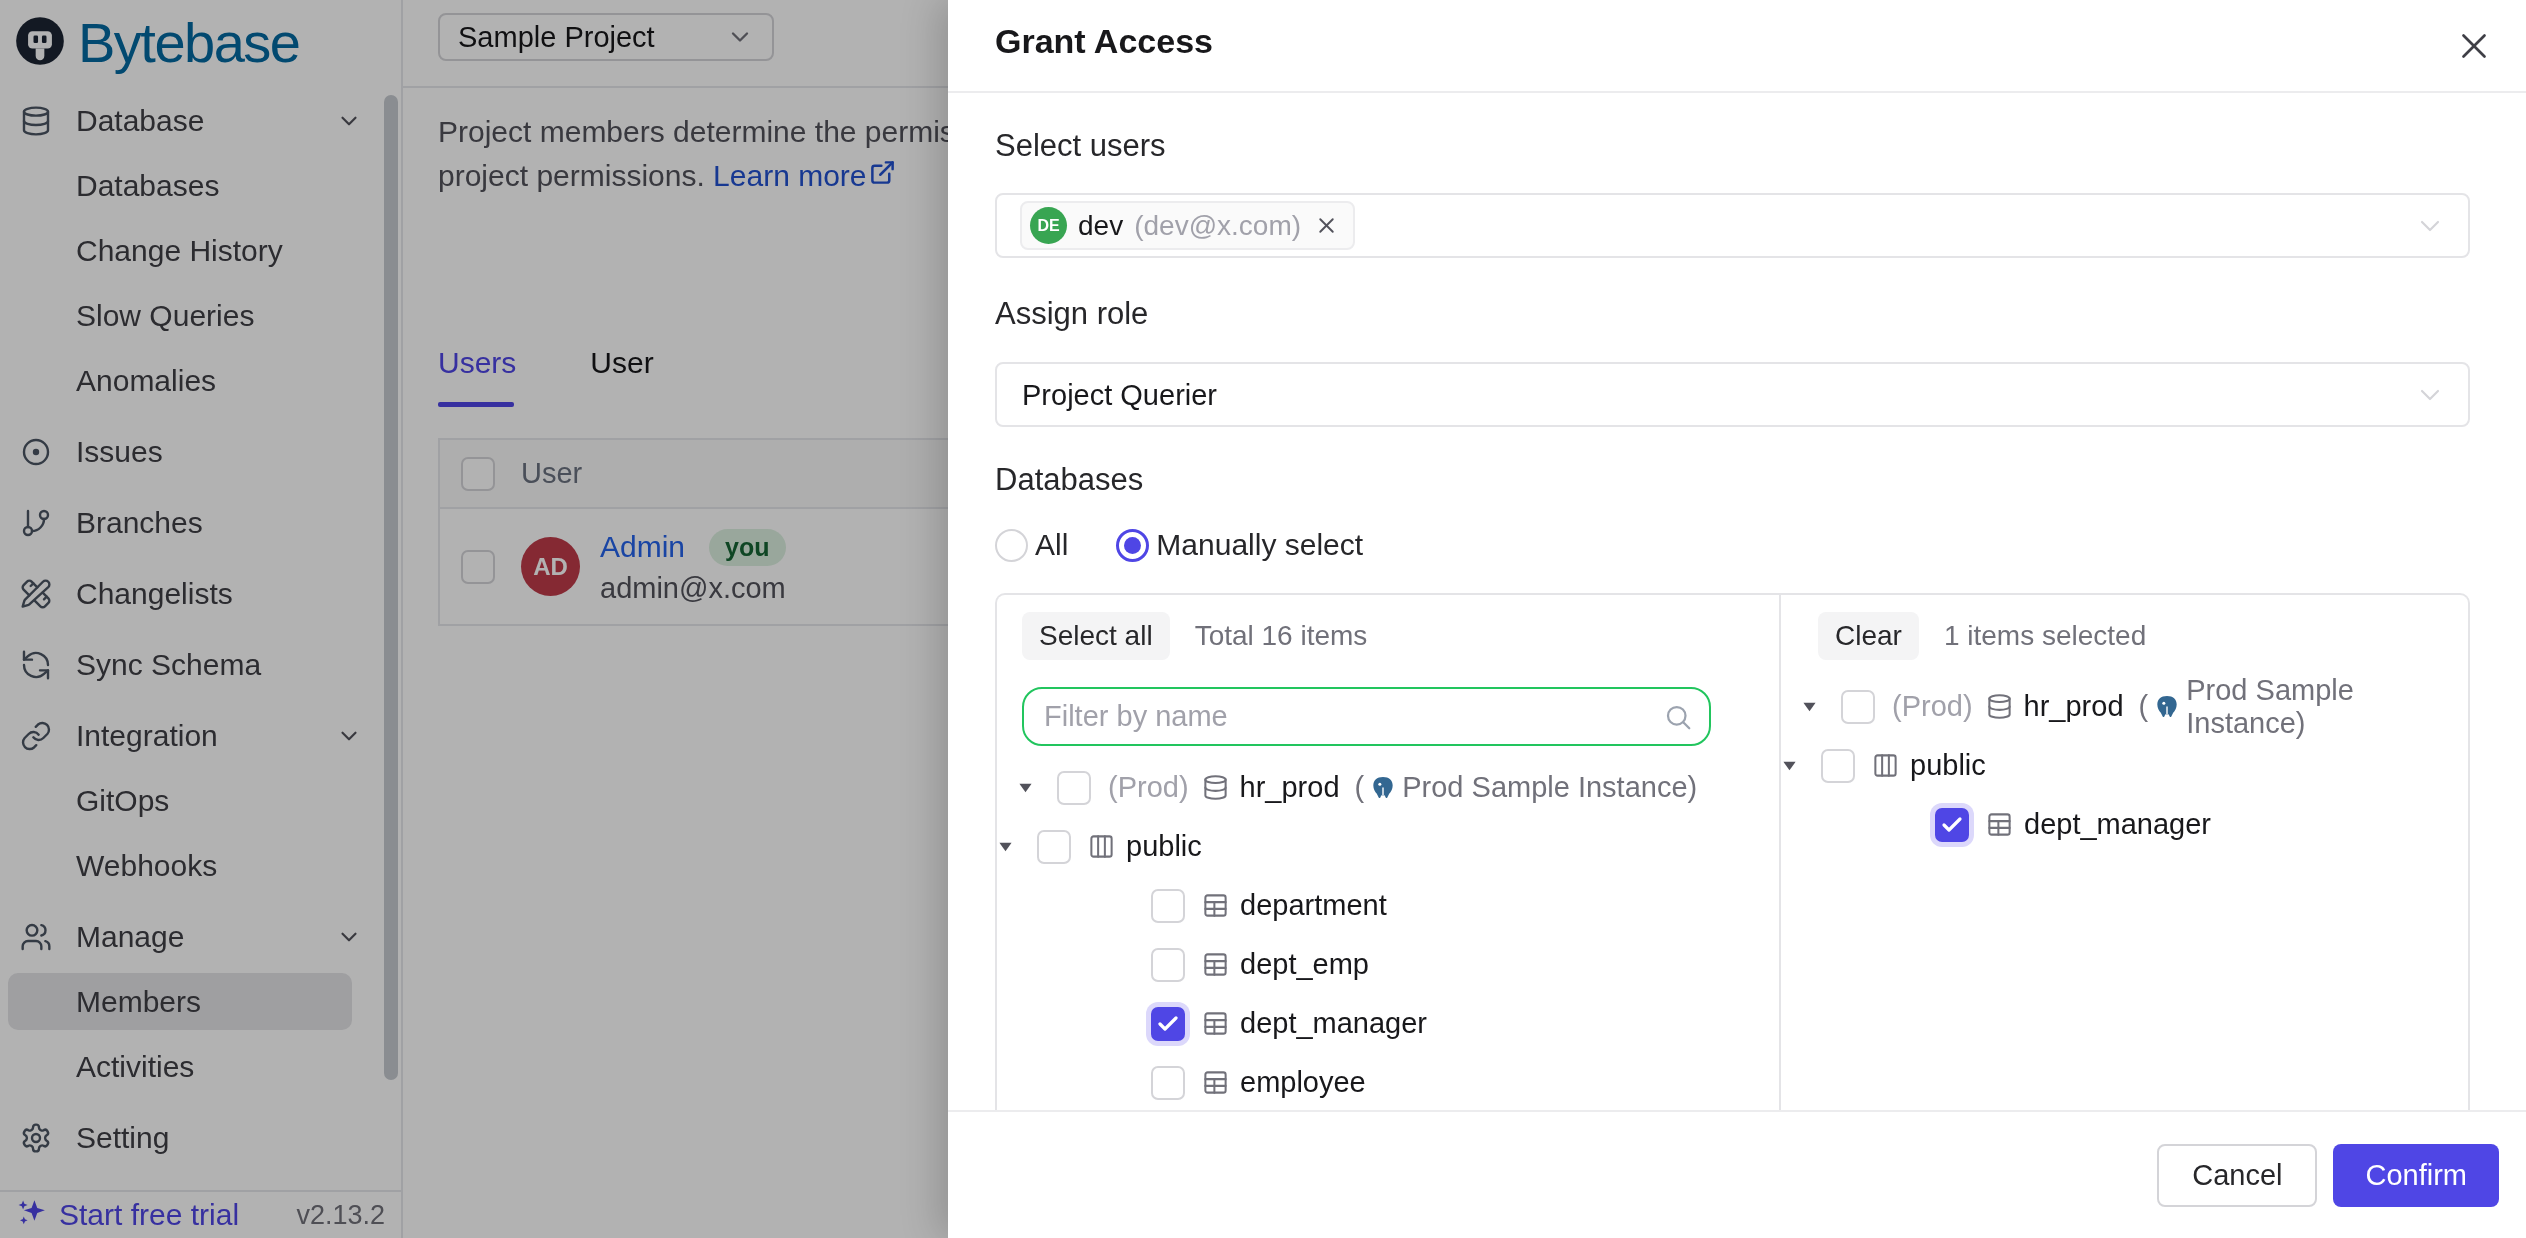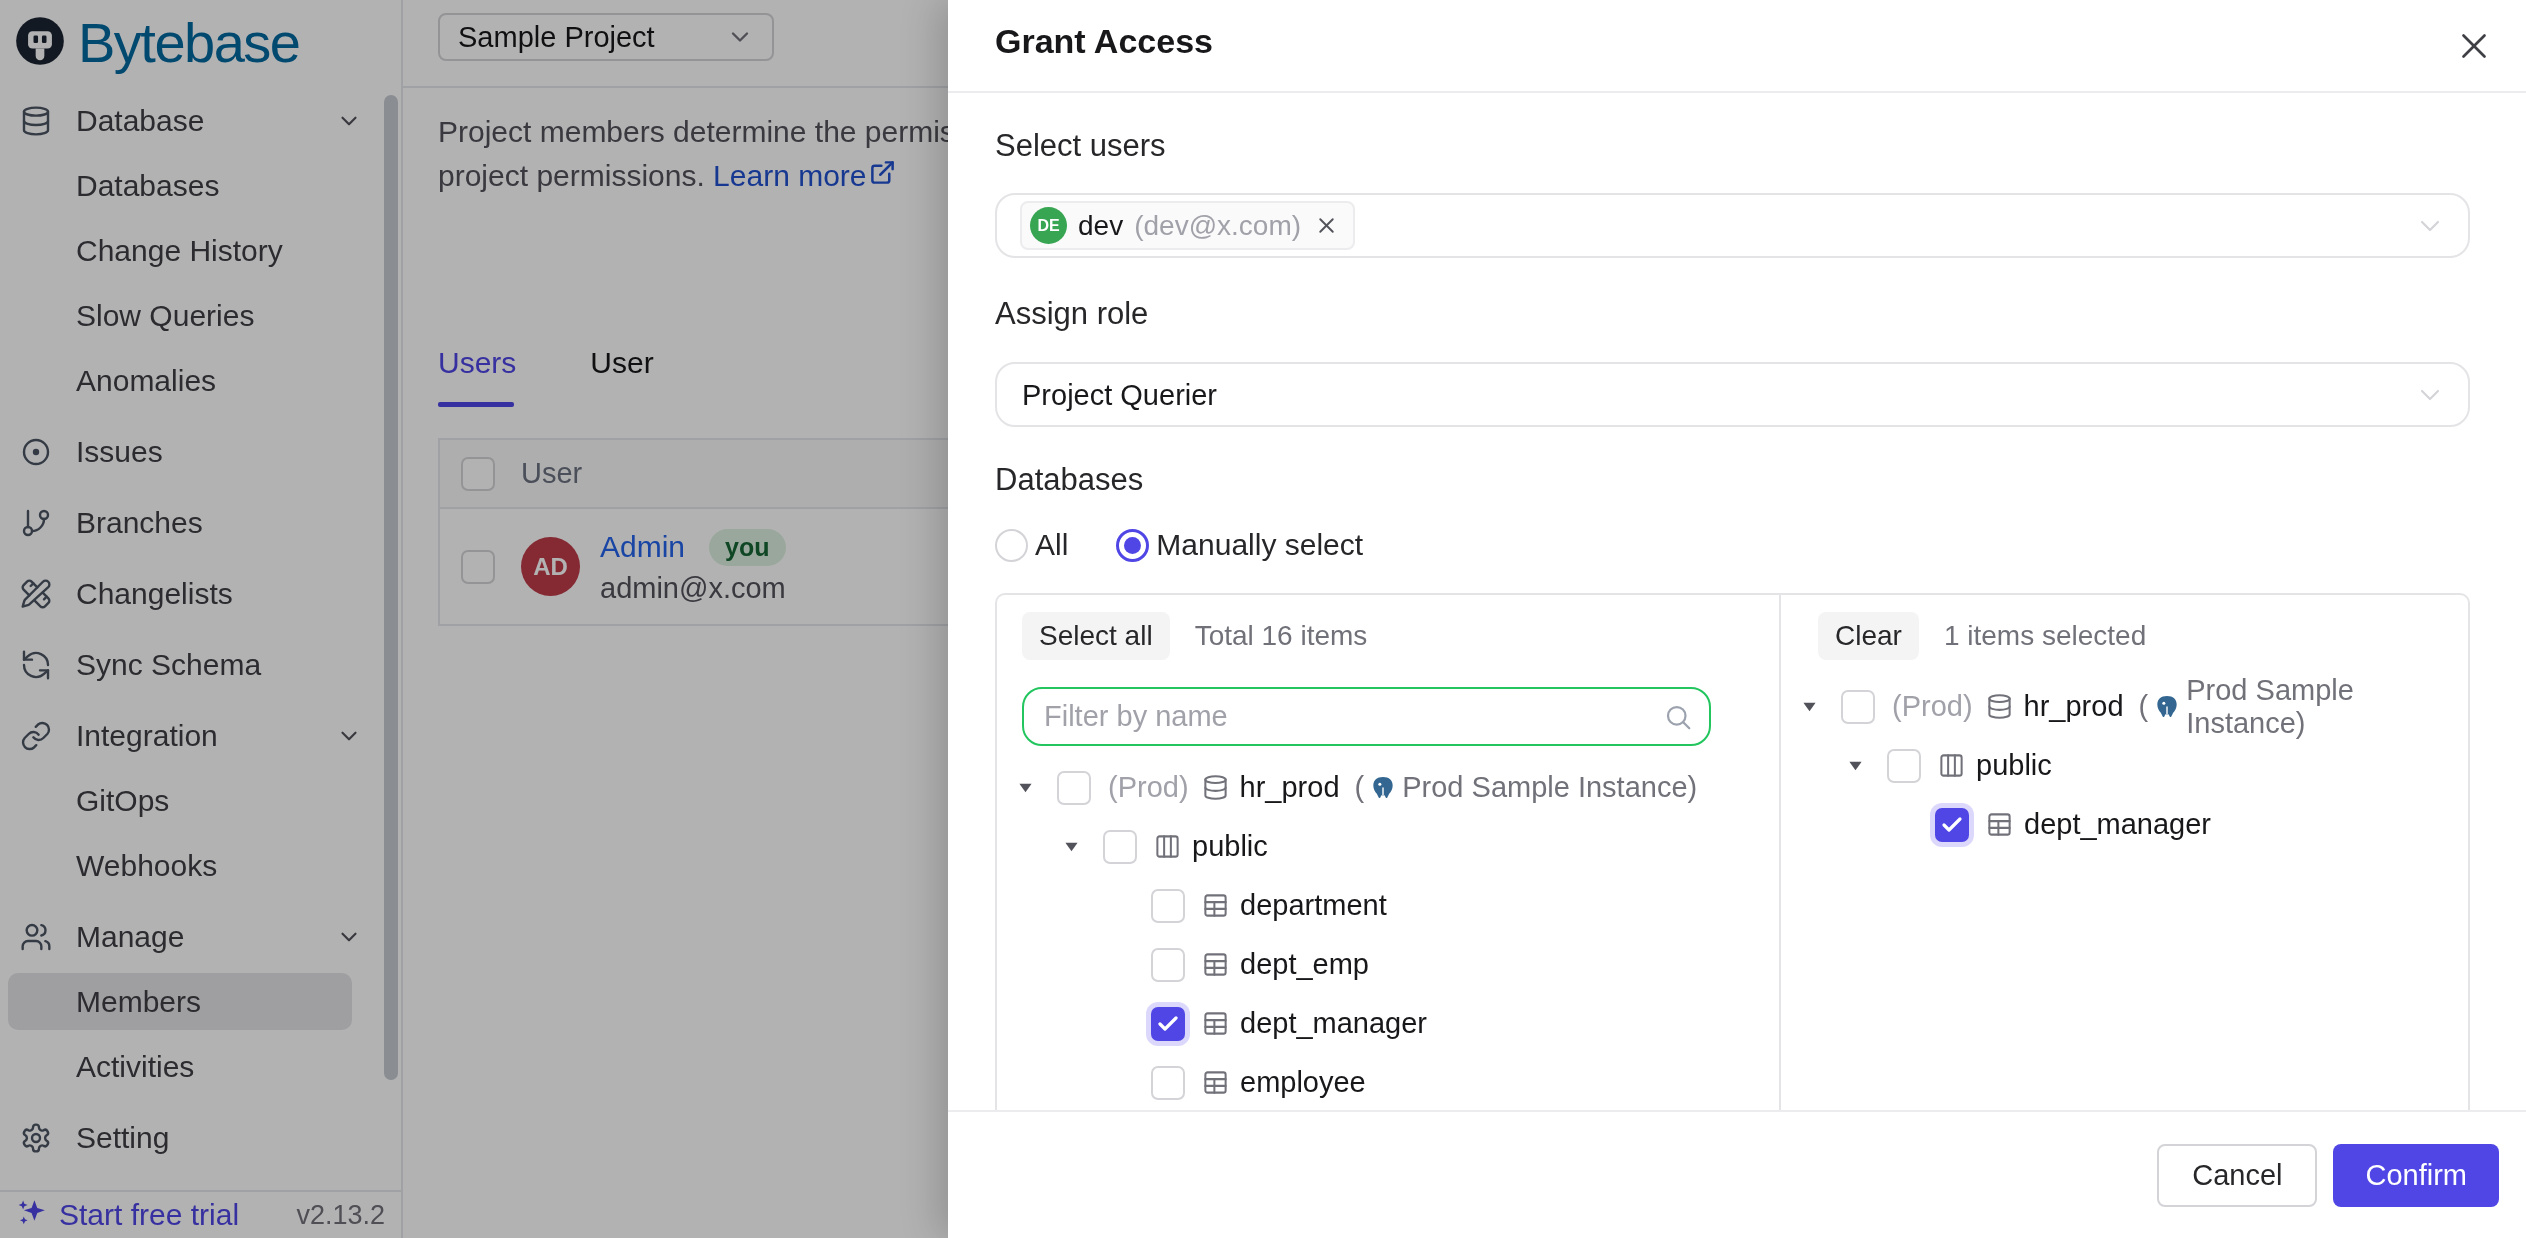--- a/index.html
+++ b/index.html
@@ -46,21 +46,21 @@
   .u-name{font-size:30px;font-weight:500;color:#2563eb;text-align:right;}
   .u-badge{background:#dcf0e0;color:#166534;font-size:25px;font-weight:700;border-radius:999px;padding:4px 16px;}
   .u-email{font-size:29px;color:#52525b;margin-top:6px;}
   
   .overlay{position:absolute;inset:0;background:rgba(0,0,0,0.30);z-index:50;}
   .modal{position:absolute;left:948px;top:0;right:0;bottom:0;background:#fff;z-index:100;box-shadow:-10px 0 36px rgba(0,0,0,0.18);}
   .m-header{position:absolute;top:0;left:0;right:0;height:93px;border-bottom:2px solid #ececee;box-sizing:border-box;}
   .m-title{position:absolute;left:47px;top:22px;font-size:34px;font-weight:600;color:#18181b;}
   .m-close{position:absolute;right:26px;top:20px;width:52px;height:52px;display:flex;align-items:center;justify-content:center;color:#3f3f46;background:none;border:none;padding:0;}
   .f-label{position:absolute;left:47px;font-size:31px;color:#27272a;}
-  .sel-box{position:absolute;left:47px;width:1475px;height:65px;border:2px solid #e4e4e7;border-radius:20px;background:#fff;box-sizing:border-box;}
+  .sel-box{position:absolute;left:47px;width:1475px;height:65px;border:2px solid #e4e4e7;border-radius:8px;background:#fff;box-sizing:border-box;}
   .box-chev{position:absolute;right:22px;top:50%;transform:translateY(-50%);color:#d4d4d8;display:flex;}
   .chip{position:absolute;left:23px;top:6px;height:49px;background:#fafafa;border:2px solid #ececee;border-radius:8px;display:flex;align-items:center;gap:11px;padding:0 14px 0 8px;box-sizing:border-box;}
   .chip-avatar{width:37px;height:37px;border-radius:50%;color:#fff;font-size:16px;font-weight:700;display:flex;align-items:center;justify-content:center;}
   .chip-name{font-size:28px;color:#18181b;}
   .chip-email{font-size:28px;color:#a1a1aa;}
   .chip-x{background:none;border:none;color:#52525b;display:flex;padding:0;margin-left:2px;}
   .role-value{position:absolute;left:25px;top:50%;transform:translateY(-50%);font-size:29px;color:#18181b;}
   .radio-row{position:absolute;left:47px;top:528px;display:flex;align-items:center;}
   .radio{width:33px;height:33px;border-radius:50%;border:2px solid #d4d4d8;background:#fff;box-sizing:border-box;flex:none;}
   .radio.checked{border:3px solid #4f46e5;display:flex;align-items:center;justify-content:center;}
@@ -76,21 +76,21 @@
   .t-count{font-size:28px;color:#71717a;}
   .filter{position:absolute;left:25px;top:92px;width:689px;height:59px;box-sizing:border-box;}
   .filter input{width:100%;height:100%;border:2px solid #22c55e;border-radius:20px;box-sizing:border-box;padding:0 60px 0 20px;font-size:29px;color:#18181b;font-family:inherit;outline:none;}
   .filter input::placeholder{color:#a1a1aa;}
   .filter .s-icon{position:absolute;right:18px;top:50%;transform:translateY(-50%);color:#9ca3af;display:flex;}
   .tree{position:absolute;left:0;right:0;}
   .t-left .tree{top:163px;}
   .t-right .tree{top:82px;}
   .tree-row{height:59px;display:flex;align-items:center;box-sizing:border-box;}
   .tree-row.l1{padding-left:20px;}
-  .tree-row.l2{padding-left:66px;}
+  .tree-row.l2{}
   .tree-row.l3{padding-left:154px;}
   .tw{width:18px;margin-right:22px;display:flex;color:#52525b;flex:none;}
   .tree-row .cb{margin-right:17px;}
   .cb.checked{background:#4f46e5;border-color:#4f46e5;box-shadow:0 0 0 5px #dcd8fb;display:flex;align-items:center;justify-content:center;}
   .t-prefix{color:#a1a1aa;font-size:29px;margin-right:13px;}
   .t-icon{display:flex;color:#71717a;margin-right:11px;flex:none;}
   .t-name{color:#18181b;font-size:29px;}
   .t-inst{color:#71717a;font-size:29px;margin-left:15px;display:flex;align-items:center;gap:5px;}
   .m-footer{position:absolute;left:0;right:0;bottom:0;height:128px;background:#fff;border-top:2px solid #ececee;display:flex;align-items:center;justify-content:flex-end;gap:16px;padding-right:27px;box-sizing:border-box;}
   .btn-cancel{height:63px;padding:0 33px;border:2px solid #d4d4d8;border-radius:8px;background:#fff;font-size:29px;color:#27272a;}

